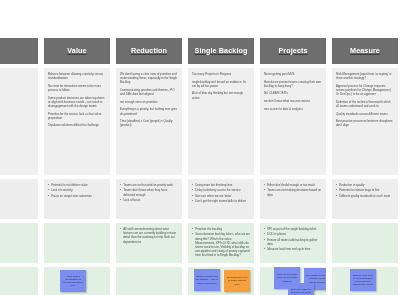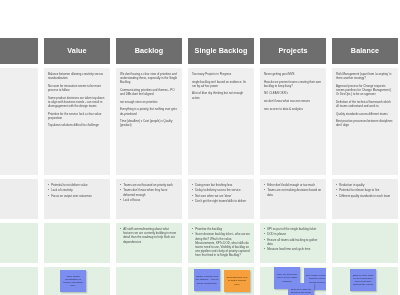--- a/index.html
+++ b/index.html
@@ -35,20 +35,21 @@
 
   
   .col-header {
     background: #6e6e6e;
     height: 26px;
     display: flex;
     align-items: center;
     justify-content: center;
     padding: 6px 2px;
     box-sizing: border-box;
+    text-decoration: underline;
   }
   .col-header-label {
     color: #ffffff;
     font-size: 7.2px;
     font-weight: bold;
     letter-spacing: .1px;
     text-align: center;
     line-height: 1.15;
     white-space: nowrap;
   }
@@ -165,21 +166,21 @@
       </div>
       <div class="cell cell-green">
         <ul class="bullets"></ul>
       </div>
       <div class="cell cell-notes">
         <div class="note note-blue" style="left: 16px; top: 3px;">Value based prioritisation so teams understand 'why'</div>
       </div>
     </div>
     <div class="column">
       <div class="col-header">
-        <span class="col-header-label">Backlog</span>
+        <span class="col-header-label">Reduction</span>
       </div>
       <div class="cell cell-desc">
         <p class="para">We dont having a clear view of priorities and understanding these, especially in the Single Backlog</p>
         <p class="para">Communicating priorities and themes - PO and DMs dont feel aligned</p>
         <p class="para">not enough steer on priorities</p>
         <p class="para">Everything is a priority, but nothing ever gets de-prioritised</p>
         <p class="para">Time (deadline) v Cost (people) v Quality (product)</p>
       </div>
       <div class="cell cell-bullets">
         <ul class="bullets">
@@ -249,21 +250,21 @@
         </ul>
       </div>
       <div class="cell cell-notes">
         <div class="note note-blue" style="left: 14px; top: 0px;">Value we determine value on the bigger roadmap</div>
         <div class="note note-blue" style="left: 44px; top: 1px;">Set a basic of time in tracking values across pipeline</div>
         <div class="note note-blue" style="left: 28px; top: 16px;">Both have about to tickets in the single pipeline - view, benefits, DOD, KPIs</div>
       </div>
     </div>
     <div class="column">
       <div class="col-header">
-        <span class="col-header-label">Balance</span>
+        <span class="col-header-label">Measure</span>
       </div>
       <div class="cell cell-desc">
         <p class="para">Risk Management (apart from 'accepting' is there another strategy?</p>
         <p class="para">Approval process for Change requests seems pointless for Change Management ( Or DevOps ) to be an approver</p>
         <p class="para">Definition of the technical framework which all teams understand and work to</p>
         <p class="para">Quality standards across different teams</p>
         <p class="para">Best practice processes between disciplines don't align</p>
       </div>
       <div class="cell cell-bullets">
         <ul class="bullets">

